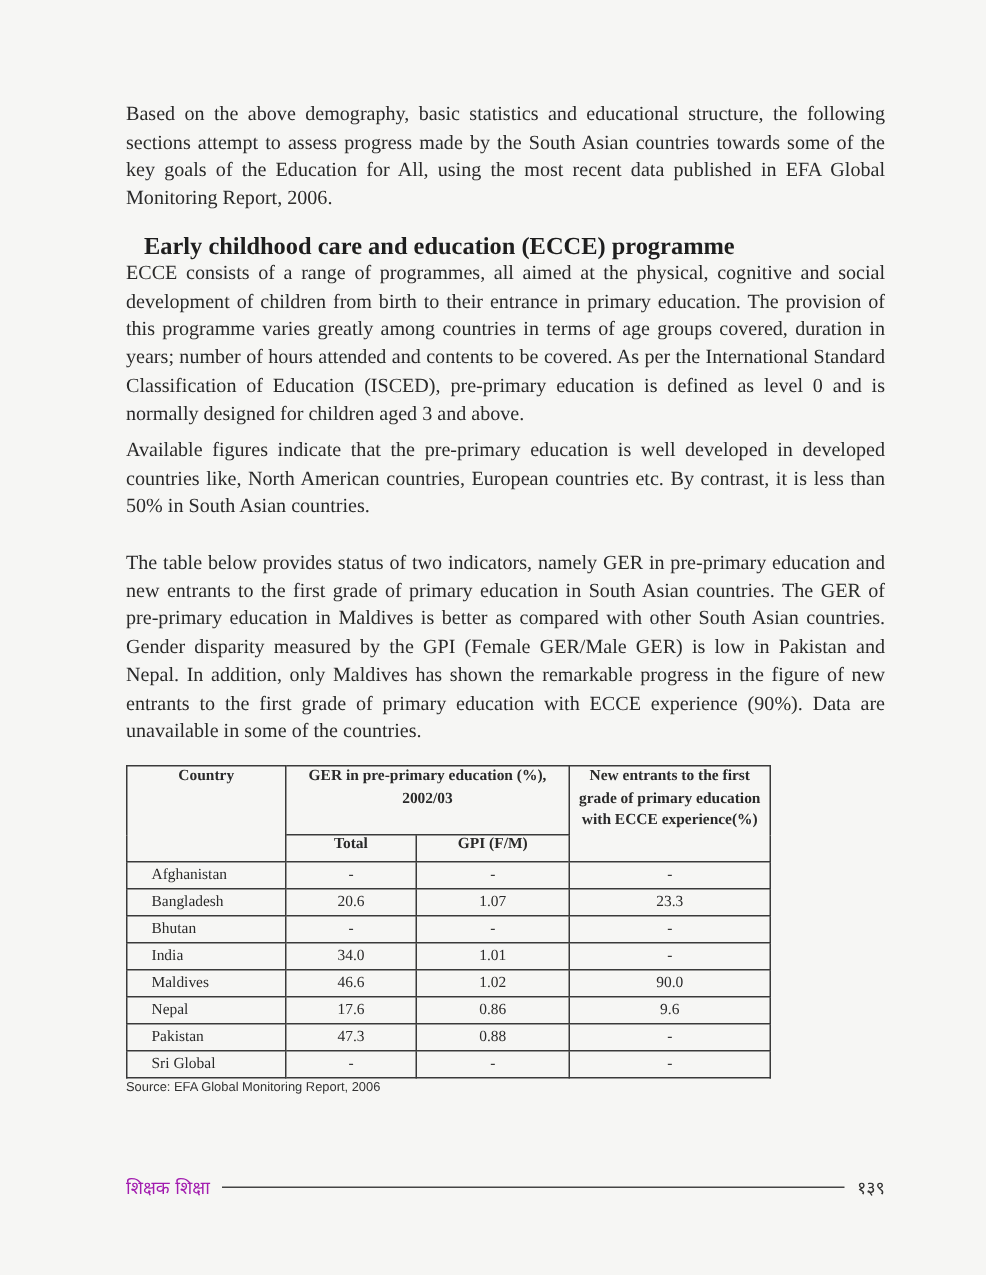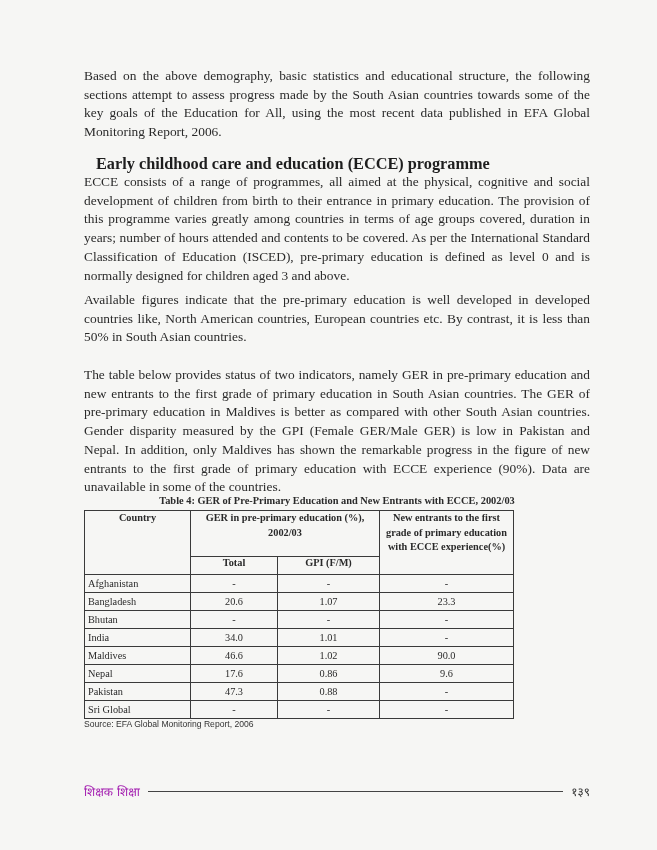--- a/index.html
+++ b/index.html
@@ -34,21 +34,21 @@
       position: absolute; left: 84px; top: 510px; width: 430px;
       border-collapse: collapse; font-size: 10.3px;
     }
     table.data td, table.data th {
       border: 1.3px solid #3a3a3a; padding: 0 4px;
     }
     table.data th { font-weight: bold; text-align: center; vertical-align: top; }
     .h1 th { height: 45px; padding-top: 3px; line-height: 14.5px; }
     .h2 th { height: 17px; vertical-align: middle; }
     table.data td { height: 17px; text-align: center; line-height: 14px; }
-    table.data td.country { text-align: left; padding-left: 3px; }
+    table.data td.country { text-align: left; padding-left: 16px; }
     .col-country { width: 97px; }
     .col-total { width: 78px; }
     .col-gpi { width: 93px; }
     .source {
       position: absolute; left: 84px; top: 719px;
       font-family: "Liberation Sans", "DejaVu Sans", sans-serif;
       font-size: 8.6px; color: #333;
     }
     .footer {
       position: absolute; left: 84px; top: 783px; width: 506px; height: 16px;
@@ -64,21 +64,20 @@
 <div class="page">
   <p class="para p1">Based on the above demography, basic statistics and educational structure, the following sections attempt to assess progress made by the South Asian countries towards some of the key goals of the Education for All, using the most recent data published in EFA Global Monitoring Report, 2006.</p>
 
   <h2 class="heading">Early childhood care and education (ECCE) programme</h2>
   <p class="para p2">ECCE consists of a range of programmes, all aimed at the physical, cognitive and social development of children from birth to their entrance in primary education. The provision of this programme varies greatly among countries in terms of age groups covered, duration in years; number of hours attended and contents to be covered. As per the International Standard Classification of Education (ISCED), pre-primary education is defined as level 0 and is normally designed for children aged 3 and above.</p>
 
   <p class="para p3">Available figures indicate that the pre-primary education is well developed in developed countries like, North American countries, European countries etc. By contrast, it is less than 50% in South Asian countries.</p>
 
   <p class="para p4">The table below provides status of two indicators, namely GER in pre-primary education and new entrants to the first grade of primary education in South Asian countries. The GER of pre-primary education in Maldives is better as compared with other South Asian countries. Gender disparity measured by the GPI (Female GER/Male GER) is low in Pakistan and Nepal. In addition, only Maldives has shown the remarkable progress in the figure of new entrants to the first grade of primary education with ECCE experience (90%). Data are unavailable in some of the countries.</p>
 
-  <div class="caption">Table 4: GER of Pre-Primary Education and New Entrants with ECCE, 2002/03</div>
 
   <table class="data">
     <thead>
       <tr class="h1">
         <th class="col-country" rowspan="2">Country</th>
         <th colspan="2">GER in pre-primary education (%), 2002/03</th>
         <th rowspan="2">New entrants to the first grade of primary education with ECCE experience(%)</th>
       </tr>
       <tr class="h2">
         <th class="col-total">Total</th>

